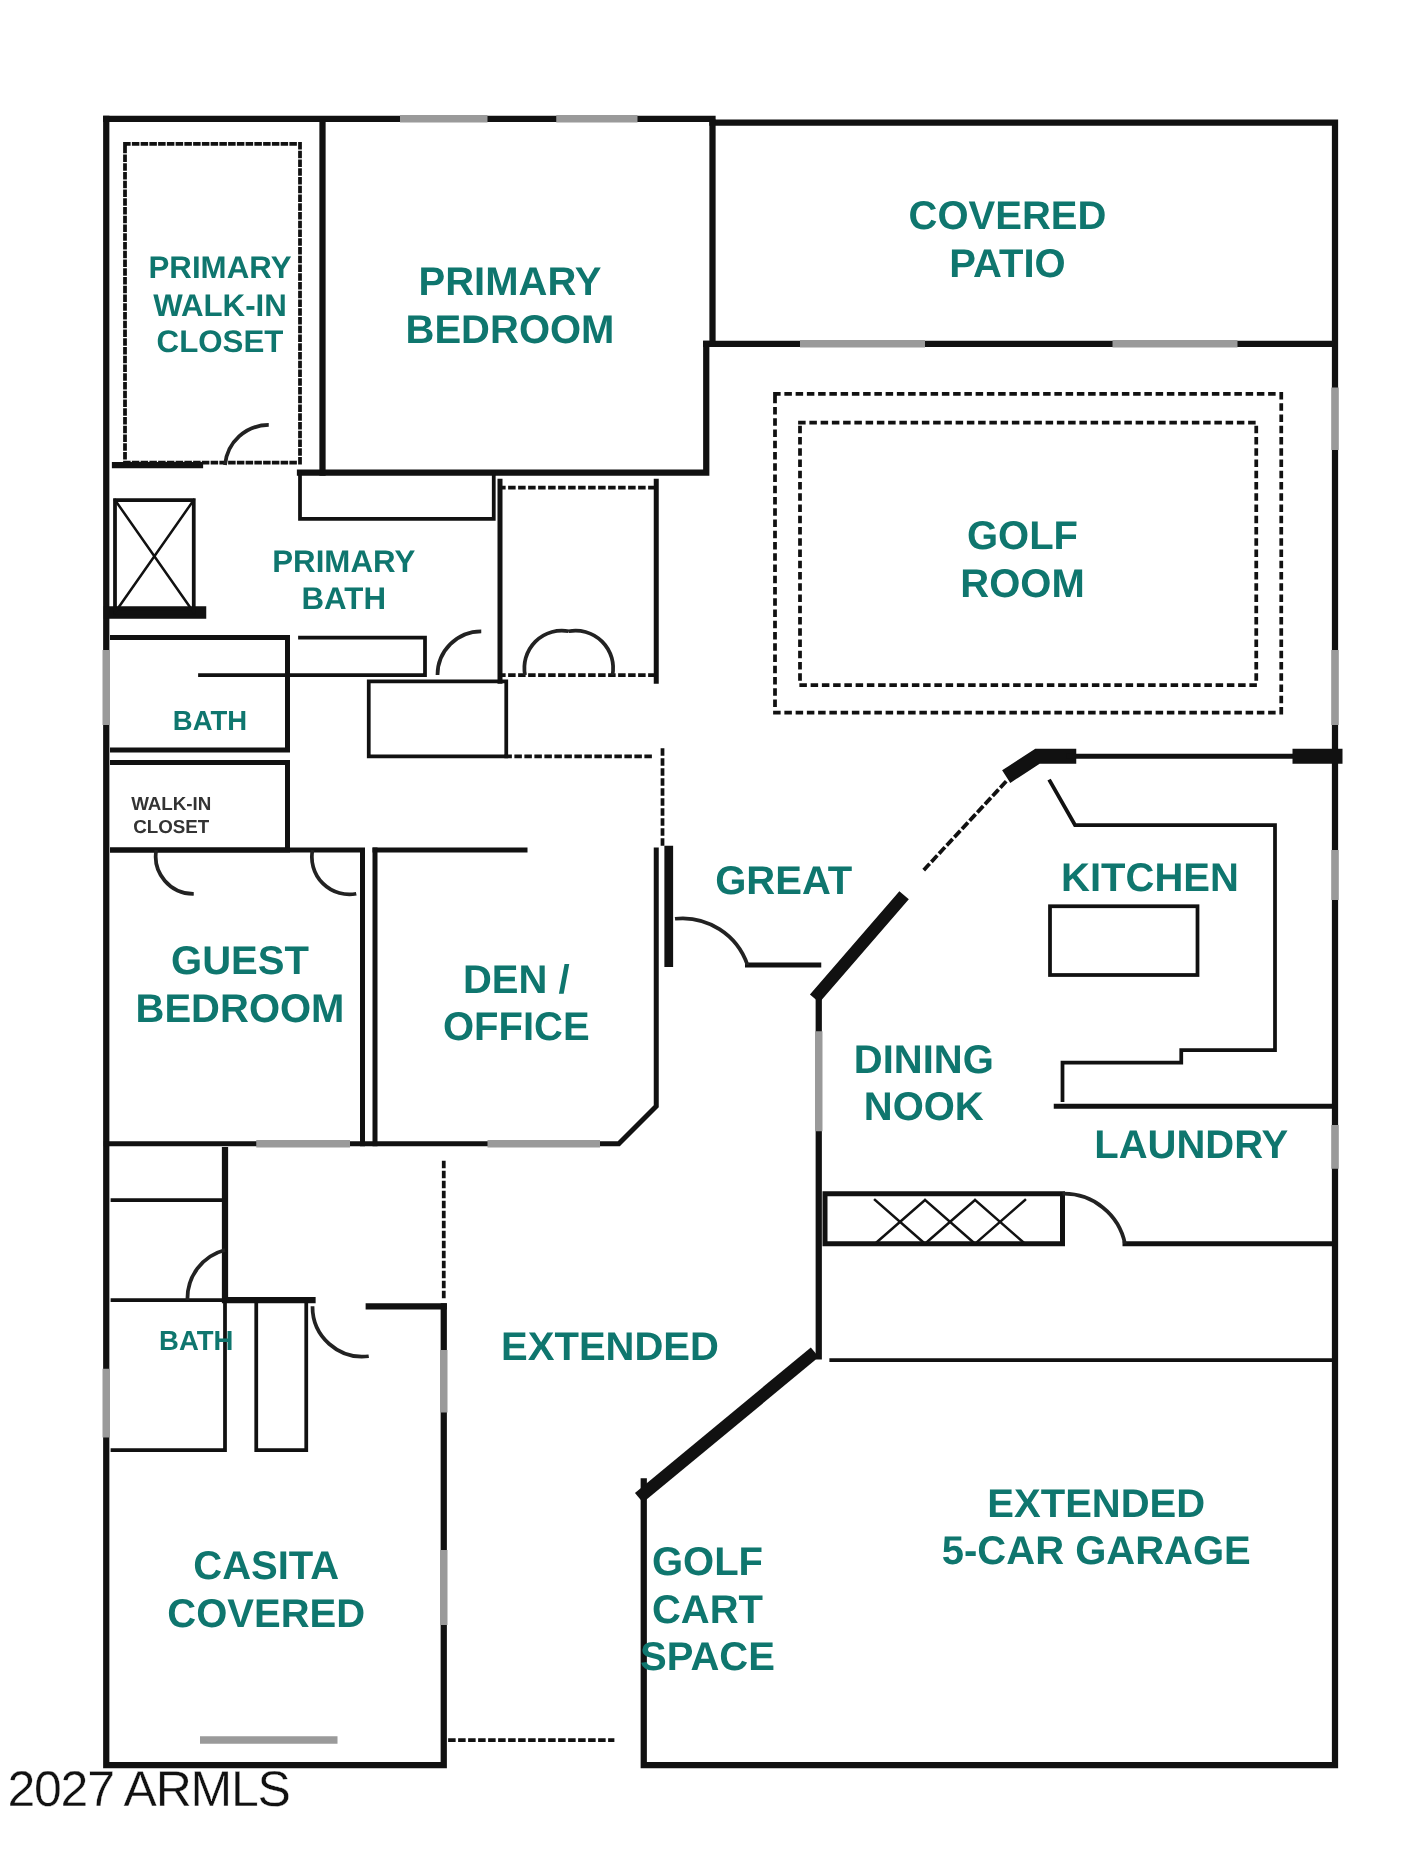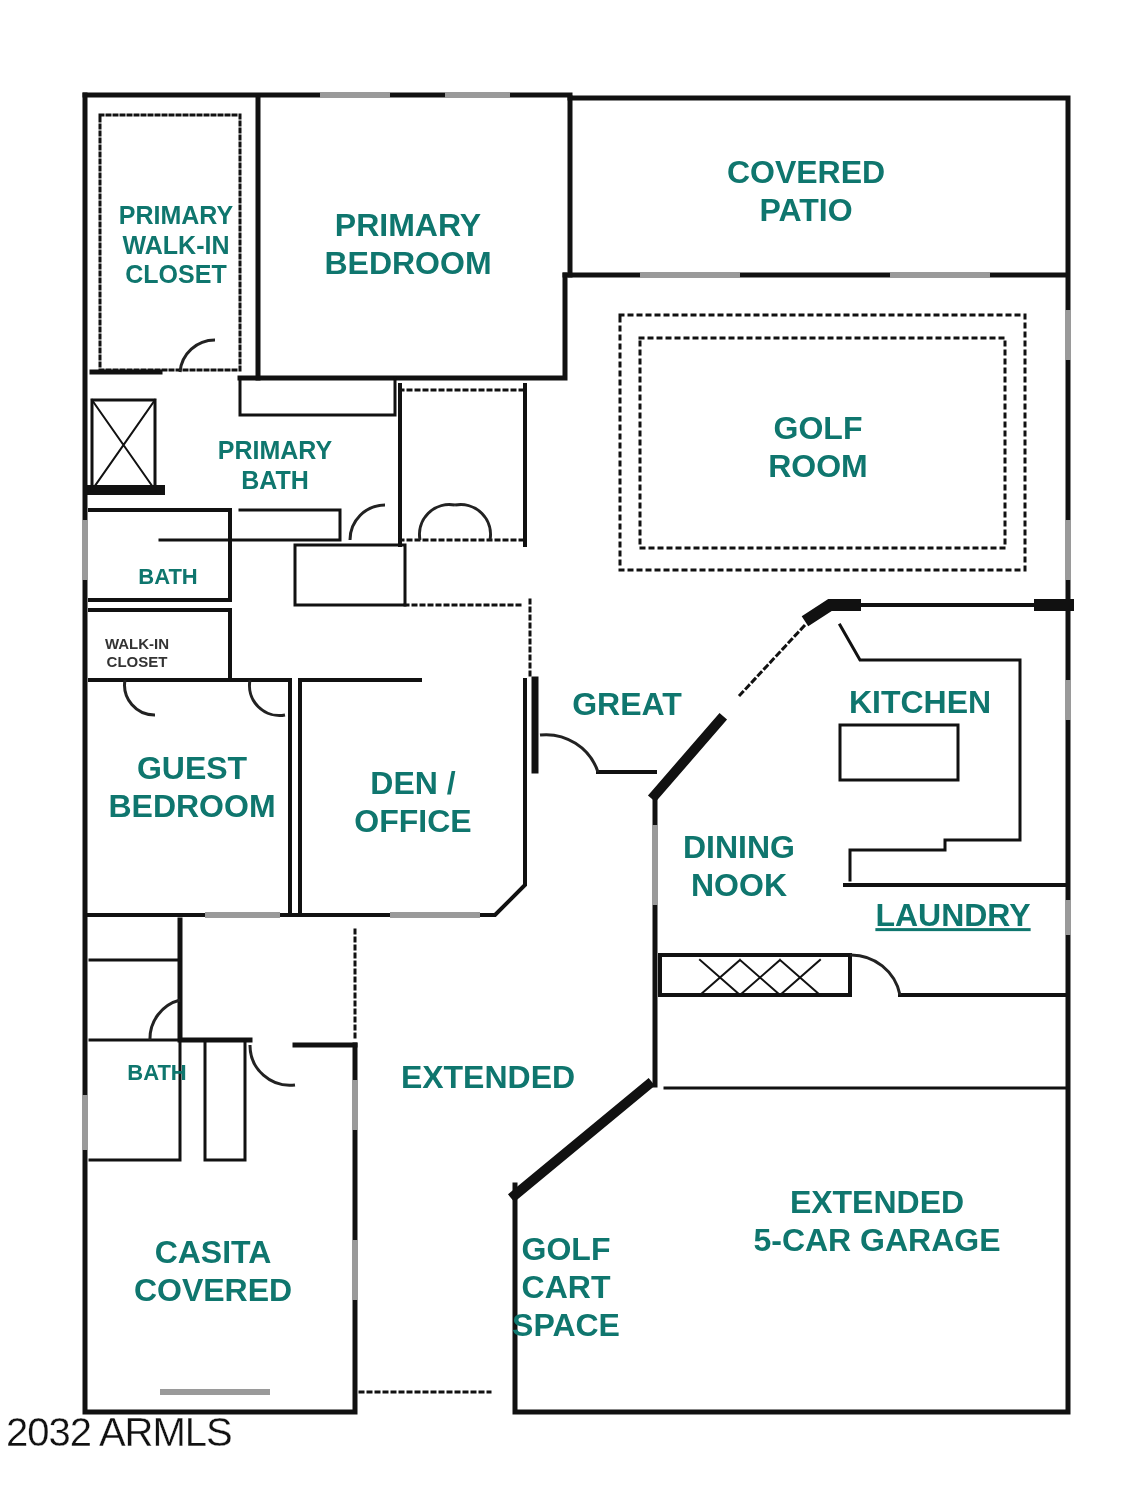--- a/index.html
+++ b/index.html
@@ -127,24 +127,24 @@
 <div class="label xxs" style="left:137px; top:653px;">WALK-IN
 CLOSET</div>
 <div class="label md" style="left:627px; top:705px;">GREAT</div>
 <div class="label md" style="left:920px; top:703px;">KITCHEN</div>
 <div class="label md" style="left:192px; top:788px;">GUEST
 BEDROOM</div>
 <div class="label md" style="left:413px; top:803px;text-align:center;">DEN /
 OFFICE</div>
 <div class="label md" style="left:739px; top:867px;">DINING
 NOOK</div>
-<div class="label md" style="left:953px; top:916px;text-decoration:underline;">LAUNDRY</div>
+<div class="label md" style="left:953px; top:916px;">LAUNDRY</div>
 <div class="label xs" style="left:157px; top:1073px;">BATH</div>
 <div class="label md" style="left:488px; top:1078px;">EXTENDED</div>
 <div class="label md" style="left:213px; top:1272px;">CASITA
 COVERED</div>
 <div class="label md" style="left:566px; top:1288px;">GOLF
 CART
 SPACE</div>
 <div class="label md" style="left:877px; top:1222px;">EXTENDED
 5-CAR GARAGE</div>
 
-<div class="watermark">2032 ARMLS</div>
+<div class="watermark">2027 ARMLS</div>
 
 </body></html>

